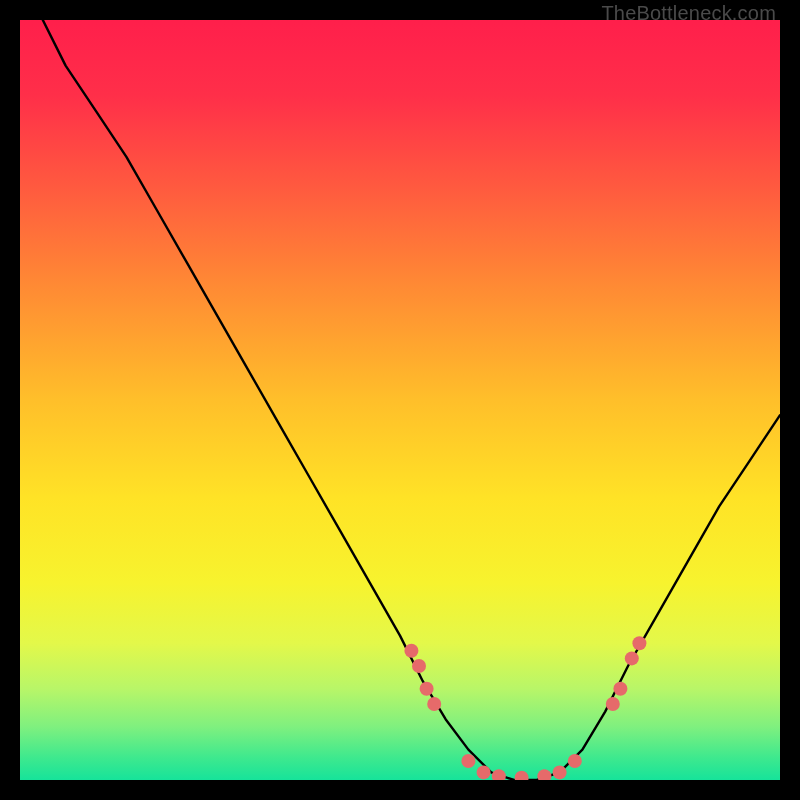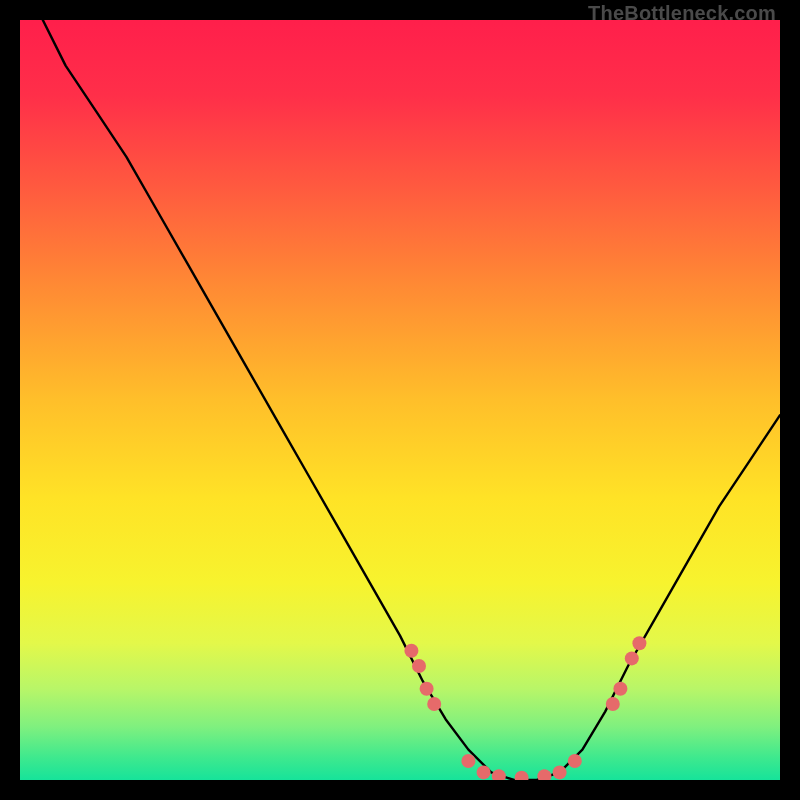--- a/index.html
+++ b/index.html
@@ -25,21 +25,21 @@
     top: 20px;
     width: 760px;
     height: 760px;
   }
   .watermark {
     position: absolute;
     top: 2px;
     right: 24px;
     color: #4a4a4a;
     font-size: 20px;
-    font-weight: 700;
+    font-weight: 400;
     letter-spacing: 0.2px;
     user-select: none;
   }
   svg {
     position: absolute;
     left: 0;
     top: 0;
   }
 </style>
 </head>

